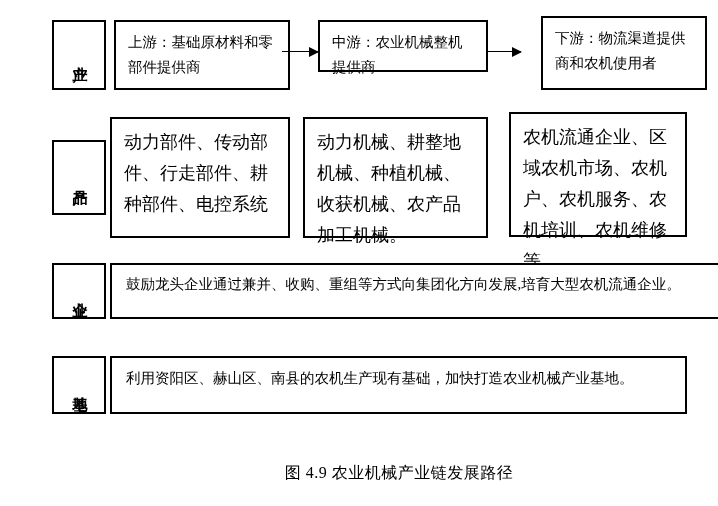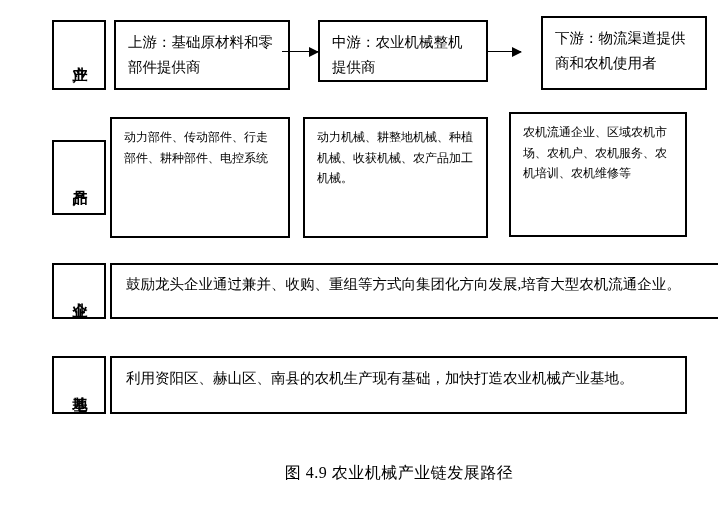--- a/index.html
+++ b/index.html
@@ -49,21 +49,21 @@
     white-space: nowrap;
   }
 
   
   .content-box {
     display: block;
     padding: 8px 10px 6px 12px;
   }
   .content-text {
     font-family: "Liberation Serif", "DejaVu Serif", serif;
-    font-size: 12px;
+    font-size: 18px;
     line-height: 1.72;
     text-align: left;
     white-space: pre-wrap;
   }
   .content-text .lead {
     font-weight: normal;
   }
 
   
   .tier-text {
@@ -113,21 +113,21 @@
   <div class="box cat-box" style="left:52px; top:20px; width:54px; height:70px;">
     <span class="cat-label">产业</span>
   </div>
 
   <div class="box content-box" style="left:114px; top:20px; width:176px; height:70px;">
     <div class="content-text tier-text"><span class="lead">上游：</span><span>基础原材料和零部件提供商</span></div>
   </div>
 
   <div class="arrow" style="left:282px; top:51px; width:36px;"></div>
 
-  <div class="box content-box" style="left:318px; top:20px; width:170px; height:62px;">
+  <div class="box content-box" style="left:318px; top:20px; width:170px; height:52px;">
     <div class="content-text tier-text"><span class="lead">中游：</span><span>农业机械整机提供商</span></div>
   </div>
 
   <div class="arrow" style="left:487px; top:51px; width:34px;"></div>
 
   <div class="box content-box" style="left:521px; top:16px; width:166px; height:74px;margin-left:20px;">
     <div class="content-text tier-text"><span class="lead">下游：</span><span>物流渠道提供商和农机使用者</span></div>
   </div>
 
   <div class="box cat-box" style="left:52px; top:140px; width:54px; height:75px;">

